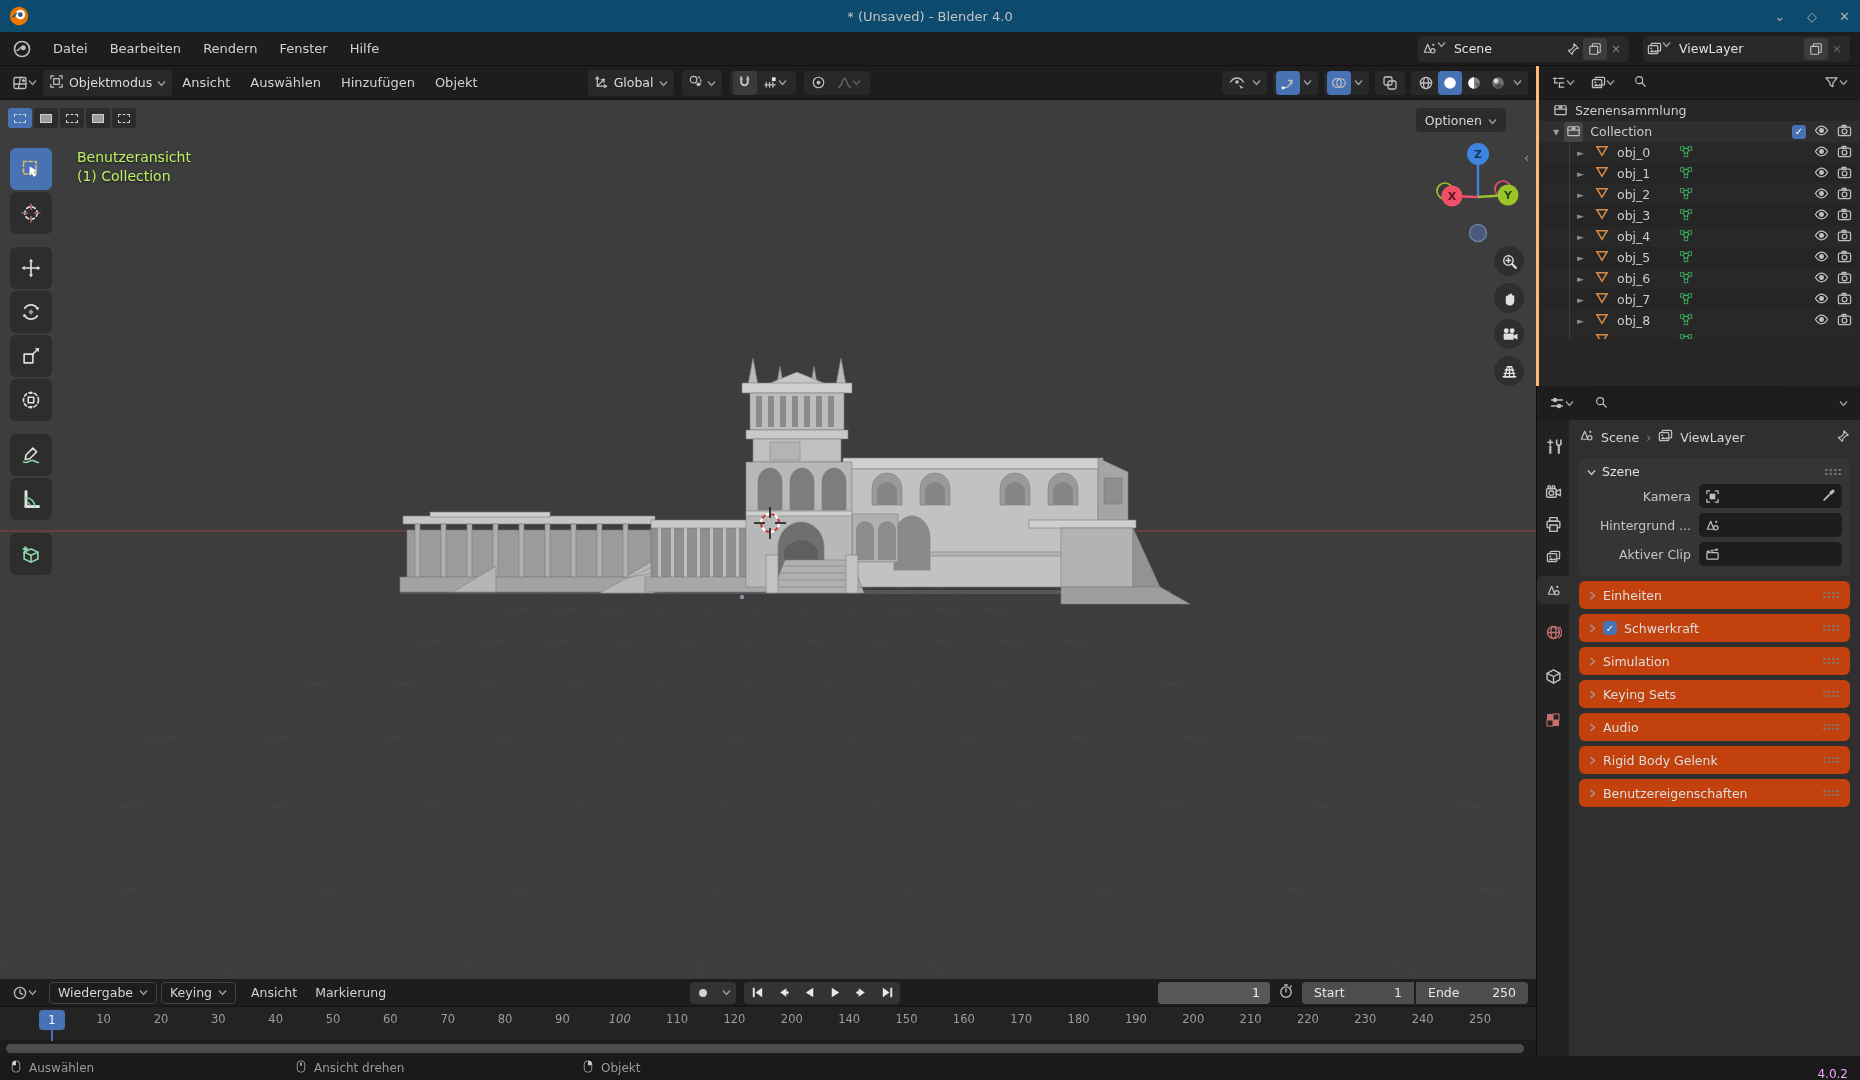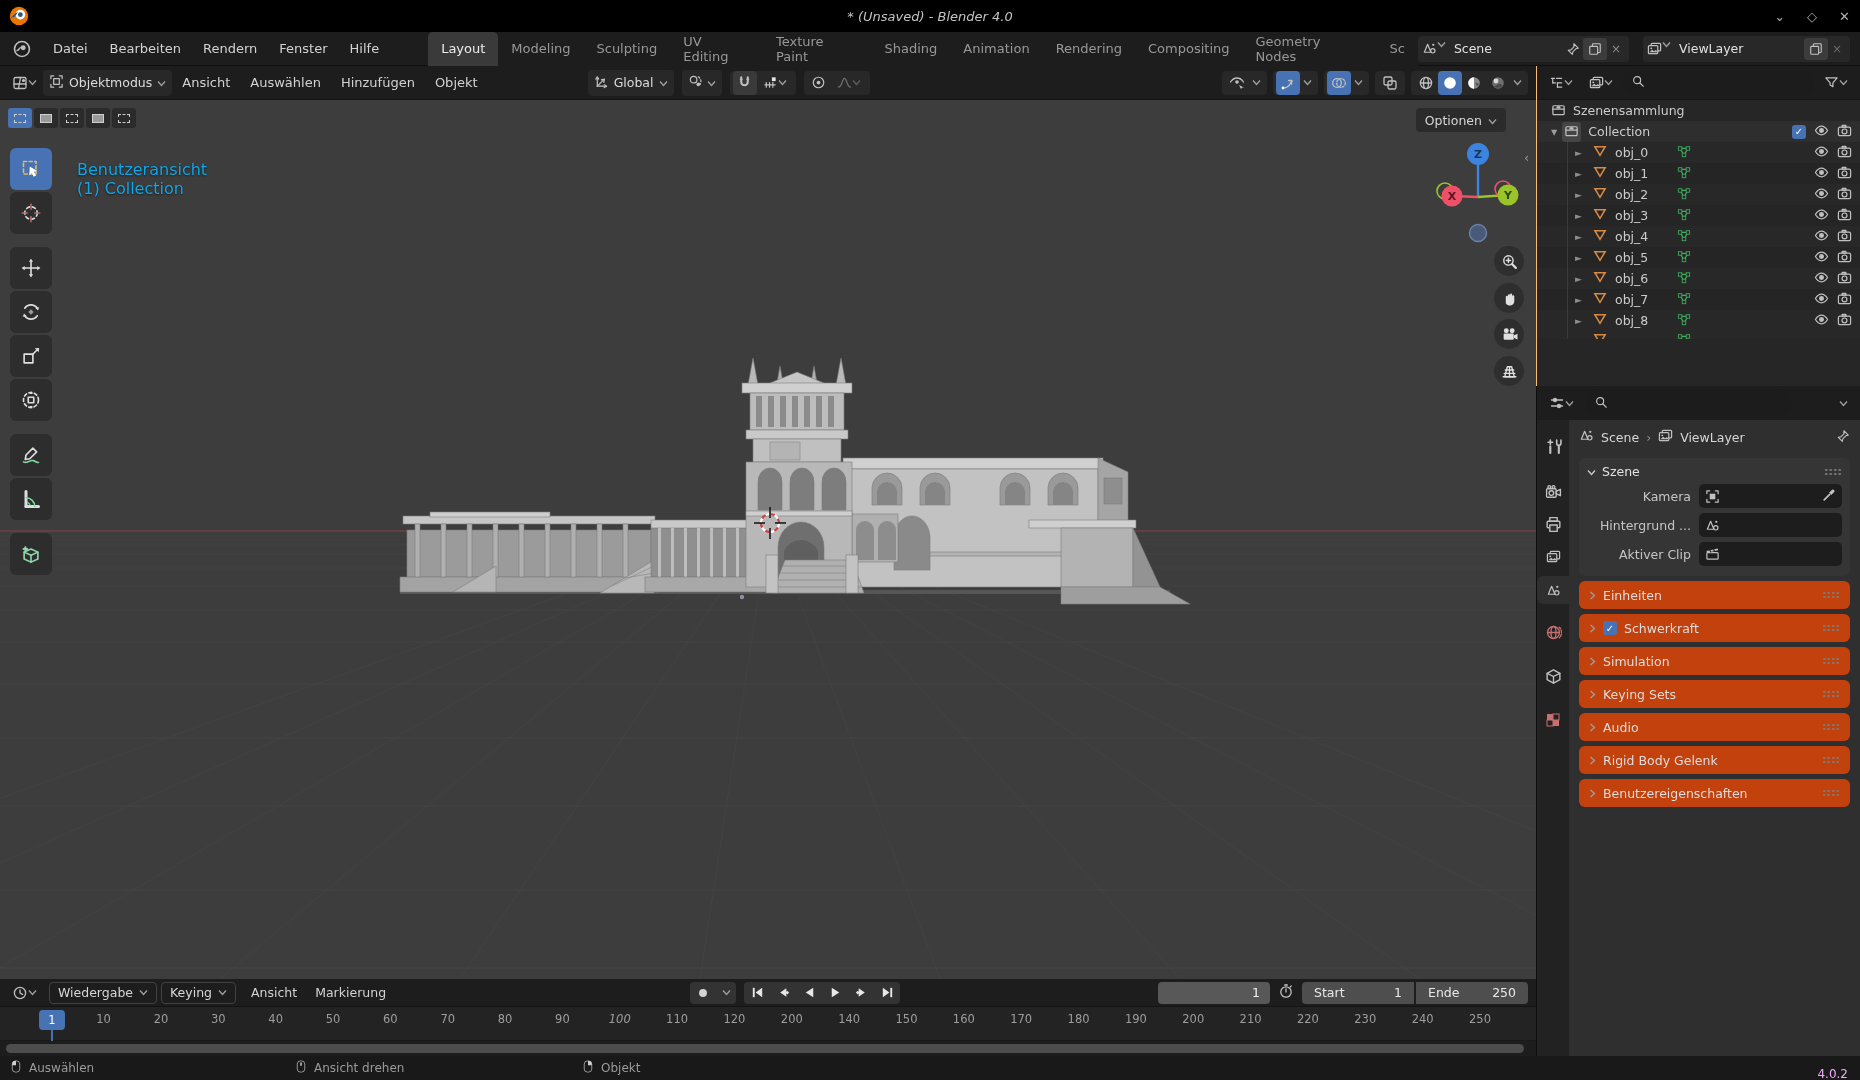--- a/index.html
+++ b/index.html
@@ -1,19 +1,19 @@
 <!DOCTYPE html>
 <html><head>
 <meta charset="utf-8">
 <style>
   html,body{margin:0;padding:0;background:#000;}
   *{box-sizing:border-box;font-family:"DejaVu Sans","Liberation Sans",sans-serif;}
   .app{position:relative;width:1860px;height:1080px;background:#1d1d1d;overflow:hidden;color:#c8c8c8;font-size:12px;}
   
-  .titlebar{position:absolute;left:0;top:0;width:1860px;height:32px;background:#000000;display:flex;align-items:center;font-style:italic;}
+  .titlebar{position:absolute;left:0;top:0;width:1860px;height:32px;background:#0c4a6e;display:flex;align-items:center;}
   .titlebar .title{position:absolute;left:0;right:0;text-align:center;color:#c3c3c3;font-size:13px;}
   .blender-logo{width:22px;height:22px;margin-left:8px;}
   .winctl{position:absolute;right:10px;display:flex;gap:22px;color:#b0b0b0;font-size:13px;}
   .winctl span{cursor:default;}
   
   .menubar{position:absolute;left:0;top:32px;width:1860px;height:34px;background:#1d1d1d;display:flex;align-items:center;border-bottom:1px solid #101010;}
   .mb-logo{margin:0 10px 0 12px;opacity:.85;}
   .menu-item{padding:0 11px;line-height:34px;color:#d2d2d2;font-size:13px;cursor:default;}
   .tabs{display:flex;height:34px;margin-left:38px;align-items:stretch;}
   .wtab{padding:0 13px;display:flex;align-items:center;color:#989898;font-size:13px;background:#1d1d1d;cursor:default;}
@@ -33,29 +33,29 @@
   .tgl .cell{width:24px;height:24px;display:flex;align-items:center;justify-content:center;border-radius:4px;}
   .cell.on{background:#4772b3;}
   
   .viewport{position:absolute;left:0;top:100px;width:1536px;height:879px;background:#3d3d3d;overflow:hidden;}
   .selmodes{position:absolute;left:8px;top:8px;display:flex;gap:2px;}
   .selmode{width:24px;height:20px;border-radius:3px;background:#2b2b2b;display:flex;align-items:center;justify-content:center;}
   .selmode.on{background:#4772b3;}
   .selmode i{display:block;width:12px;height:9px;border:1px dashed #cfcfcf;}
   .selmode.s2 i{border-style:solid;background:#9a9a9a;}
   .options-btn{position:absolute;right:30px;top:8px;height:24px;background:#2b2b2b;border-radius:4px;display:flex;align-items:center;padding:0 9px;color:#d6d6d6;font-size:12.5px;gap:6px;}
-  .vp-info{position:absolute;left:77px;top:60px;color:#0ea5e9;font-size:16px;line-height:19px;text-shadow:0 1px 2px rgba(0,0,0,.6);}
+  .vp-info{position:absolute;left:77px;top:48px;color:#bef264;font-size:14px;line-height:19px;text-shadow:0 1px 2px rgba(0,0,0,.6);}
   .toolbar{position:absolute;left:10px;top:48px;display:flex;flex-direction:column;width:42px;}
   .tool{width:42px;height:42px;border-radius:6px;background:#2b2b2bde;display:flex;align-items:center;justify-content:center;margin-bottom:2px;}
   .tool.active{background:#4772b3;}
   .tool.gap{margin-top:11px;}
   .navbtn{position:absolute;width:30px;height:30px;border-radius:50%;background:rgba(35,35,35,.55);display:flex;align-items:center;justify-content:center;}
   .collapse-arrow{position:absolute;left:1524px;top:50px;color:#9a9a9a;font-size:13px;}
   
-  .outliner{position:absolute;left:1536px;top:66px;width:324px;height:320px;background:#262626;border-left:1px solid #fdba74;overflow:hidden;}
+  .outliner{position:absolute;left:1536px;top:66px;width:324px;height:320px;background:#262626;border-left:3px solid #fdba74;overflow:hidden;}
   .ol-header{height:34px;background:#1d1d1d;display:flex;align-items:center;padding:0 6px;gap:4px;border-bottom:1px solid #151515;}
   .search{flex:1;height:24px;background:#1c1c1c;border-radius:12px;display:flex;align-items:center;padding:0 8px;gap:6px;color:#7a7a7a;}
   .ol-row{height:21px;display:flex;align-items:center;position:relative;color:#cccccc;font-size:12.5px;}
   .ol-right{position:absolute;right:8px;display:flex;gap:8px;align-items:center;}
   .chkbox{width:14px;height:14px;background:#4772b3;border-radius:3px;color:#fff;font-size:10px;display:flex;align-items:center;justify-content:center;}
   .guide{position:absolute;left:30px;top:0;bottom:0;width:1px;background:#3a3a3a;}
   
   .props{position:absolute;left:1536px;top:386px;width:324px;height:670px;background:#2f2f2f;border-left:1px solid #0e0e0e;overflow:hidden;}
   .pr-topbar{height:34px;background:#1d1d1d;display:flex;align-items:center;padding:0 6px;gap:6px;}
   .pr-tabs{position:absolute;left:0;top:34px;bottom:0;width:32px;background:#222222;}
@@ -118,33 +118,20 @@
       <circle cx="12" cy="12" r="9" fill="none" stroke="#d8d8d8" stroke-width="2"></circle>
       <circle cx="13.5" cy="10.5" r="3" fill="#d8d8d8"></circle>
       <path d="M4 15c2-1 5-6 8-6l-4 5z" fill="#d8d8d8"></path>
     </svg>
     <div id="top-menus" style="display:flex">
         <div class="menu-item">Datei</div>
         <div class="menu-item">Bearbeiten</div>
         <div class="menu-item">Rendern</div>
         <div class="menu-item">Fenster</div>
         <div class="menu-item">Hilfe</div>
-      </div>
-    <div class="tabs" id="ws-tabs">
-        <div class="wtab active">Layout</div>
-        <div class="wtab">Modeling</div>
-        <div class="wtab">Sculpting</div>
-        <div class="wtab">UV Editing</div>
-        <div class="wtab">Texture Paint</div>
-        <div class="wtab">Shading</div>
-        <div class="wtab">Animation</div>
-        <div class="wtab">Rendering</div>
-        <div class="wtab">Compositing</div>
-        <div class="wtab">Geometry Nodes</div>
-        <div class="wtab">Sc</div>
       </div>
     <div class="scene-wrap">
       <div class="idblock">
         <span class="chev" id="ic-scene-dd">
             <svg width="15" height="15" viewBox="0 0 16 16" fill="none" stroke="#c0c0c0" stroke-width="1.3" stroke-linecap="round" stroke-linejoin="round">
               <path d="M2.5 12L6 3.5 9.5 12z"></path>
               <circle cx="11.5" cy="10.5" r="2.3"></circle>
               <circle cx="12" cy="4" r="1.2" fill="#c0c0c0" stroke="none"></circle>
             </svg>
             <svg width="9" height="7" viewBox="0 0 9 7">

